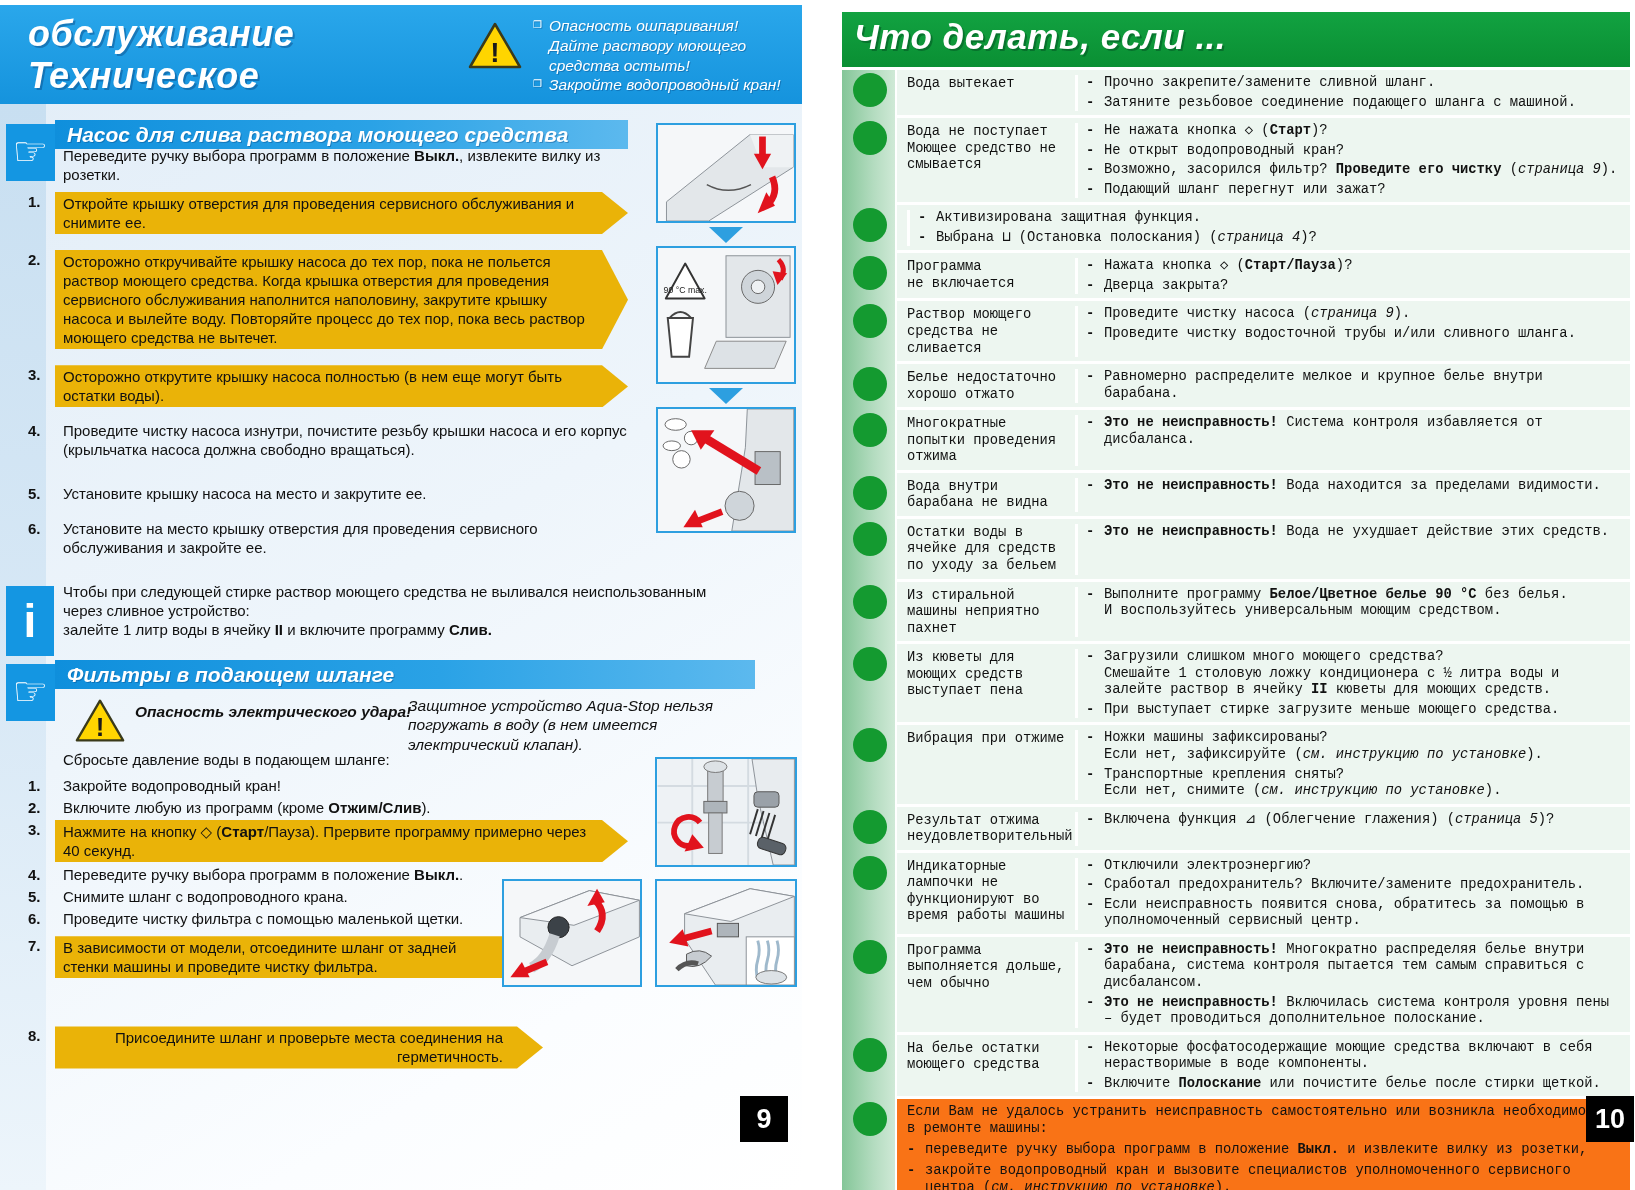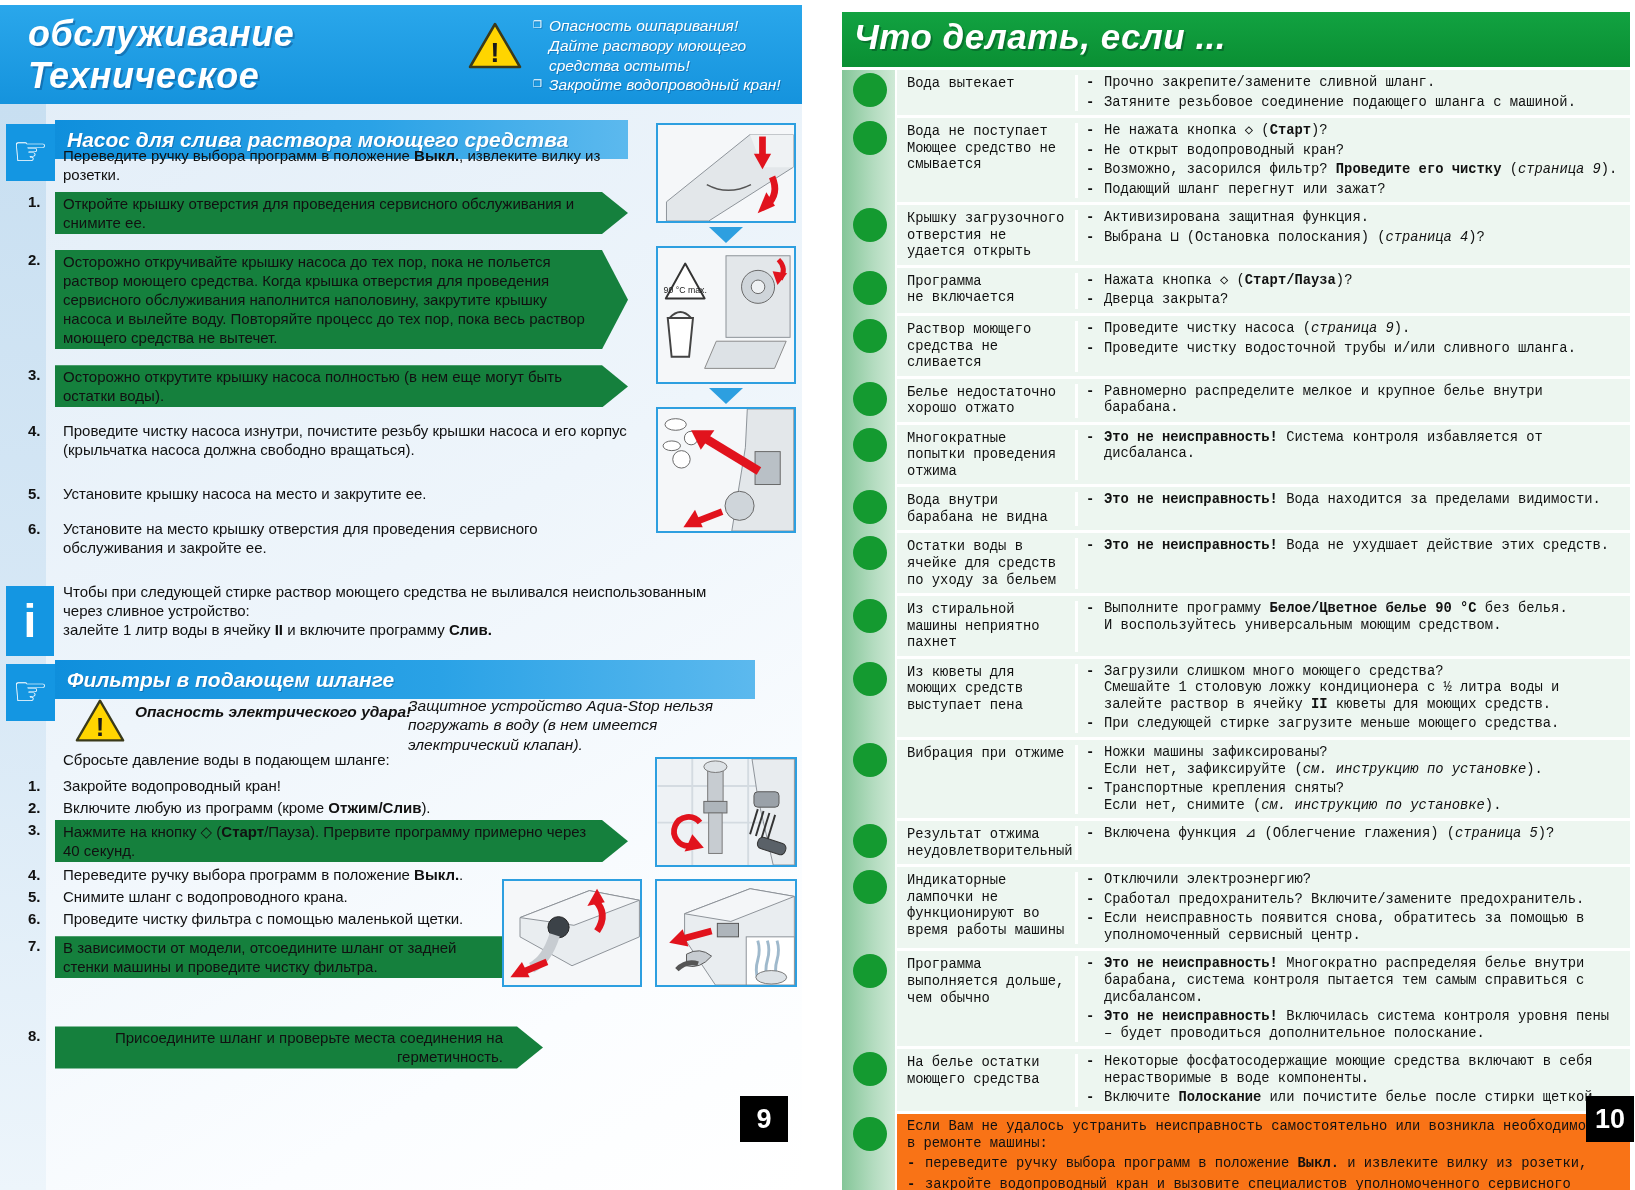--- a/index.html
+++ b/index.html
@@ -16,39 +16,39 @@
          background:linear-gradient(180deg,#2aa7eb 0%,#1593dd 100%);}
   .ltitle{position:absolute;left:28px;top:8px;font-size:36px;line-height:42px;font-weight:bold;
           font-style:italic;color:#fff;letter-spacing:.5px;text-shadow:2px 2px 0 rgba(8,70,130,.45);}
   .warn-tri{position:absolute;}
   #tri1{left:468px;top:22px;}
   .head-warn{position:absolute;left:533px;top:16px;width:262px;color:#fff;font-style:italic;
              font-size:15.5px;line-height:1.28;text-shadow:1px 1px 0 rgba(8,70,130,.4);}
   .hw-row{display:flex;}
   .hw-sq{flex:none;width:16px;font-size:10px;padding-top:3px;font-style:normal;}
 
-  .secbar{position:absolute;height:39px;background:linear-gradient(90deg,#0f8fdc 0%,#2aa2e6 55%,#5cb9ee 100%);
+  .secbar{position:absolute;height:29px;background:linear-gradient(90deg,#0f8fdc 0%,#2aa2e6 55%,#5cb9ee 100%);
           color:#fff;font-weight:bold;font-style:italic;font-size:21px;display:flex;align-items:center;
           padding-left:12px;text-shadow:1px 1px 0 rgba(8,70,130,.4);box-sizing:border-box;}
   #sec1bar{left:55px;top:120px;width:573px;}
   #sec2bar{left:55px;top:660px;width:700px;}
   .handbox{position:absolute;width:49px;height:57px;background:#1496e2;display:flex;align-items:center;
            justify-content:center;}
   #hand1{left:6px;top:124px;}
   #hand2{left:6px;top:664px;}
   .hand{color:#fff;font-size:40px;line-height:1;transform:translateY(-2px);}
 
   .btext{font-size:15px;line-height:1.27;color:#101010;}
   #s1-intro{position:absolute;left:63px;top:146px;width:560px;}
   #s1-steps{position:absolute;left:28px;top:192px;width:600px;}
   #s2-steps{position:absolute;left:28px;top:776px;width:600px;}
   .step{display:flex;font-size:15px;line-height:1.27;}
   .stepnum{flex:none;width:35px;font-weight:bold;}
   .steptext{flex:1;}
-  .steptext.band{background:#15803d;
+  .steptext.band{background:#eab308;
      clip-path:polygon(0 0,calc(100% - 26px) 0,100% 50%,calc(100% - 26px) 100%,0 100%);
      padding:2px 40px 2px 8px;margin-left:-8px;}
 
   .infobox{position:absolute;left:6px;top:586px;width:48px;height:70px;background:#1496e2;color:#fff;
            display:flex;align-items:center;justify-content:center;font-size:46px;font-weight:bold;}
   #note-text{position:absolute;left:63px;top:582px;width:655px;}
 
   #tri2{left:75px;top:698px;}
   #warn2-title{position:absolute;left:135px;top:702px;width:285px;font-weight:bold;font-style:italic;
                font-size:15.5px;line-height:1.25;}
@@ -378,21 +378,20 @@
                   <span class="soltxt">Подающий шланг перегнут или зажат?</span>
                 </div>
               </div>
             </div>
           </div>
           <div class="f-row">
             <div class="dotcell">
               <div class="dot"></div>
             </div>
             <div class="rowbody">
-              <div class="prob">Крышку загрузочного отверстия не удается открыть</div>
               <div class="sols">
                 <div class="sol">
                   <span class="dash">-</span>
                   <span class="soltxt">Активизирована защитная функция.</span>
                 </div>
                 <div class="sol">
                   <span class="dash">-</span>
                   <span class="soltxt">Выбрана ⊔ (Остановка полоскания)  (<i>страница 4</i>)?</span>
                 </div>
               </div>
@@ -510,21 +509,21 @@
             </div>
             <div class="rowbody">
               <div class="prob">Из кюветы для моющих средств выступает пена</div>
               <div class="sols">
                 <div class="sol">
                   <span class="dash">-</span>
                   <span class="soltxt">Загрузили слишком много моющего средства?<br>Смешайте 1 столовую ложку кондиционера с ½ литра воды и залейте раствор в ячейку <b>II</b> кюветы для моющих средств.</span>
                 </div>
                 <div class="sol">
                   <span class="dash">-</span>
-                  <span class="soltxt">При следующей стирке загрузите меньше моющего средства.</span>
+                  <span class="soltxt">При выступает стирке загрузите меньше моющего средства.</span>
                 </div>
               </div>
             </div>
           </div>
           <div class="f-row">
             <div class="dotcell">
               <div class="dot"></div>
             </div>
             <div class="rowbody">
               <div class="prob">Вибрация при отжиме</div>

